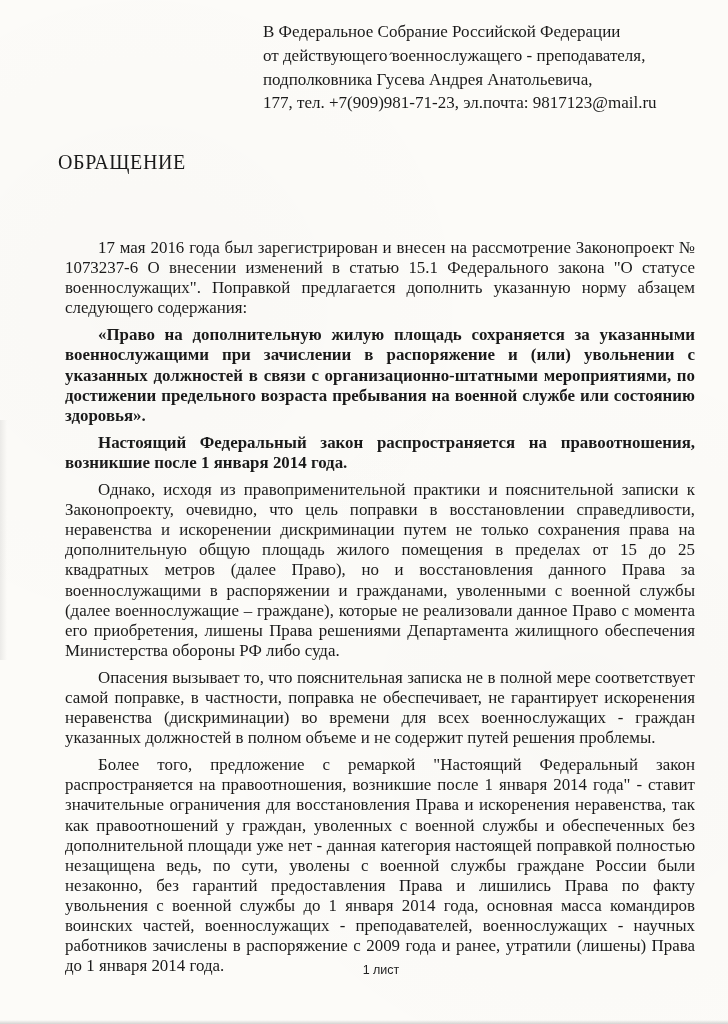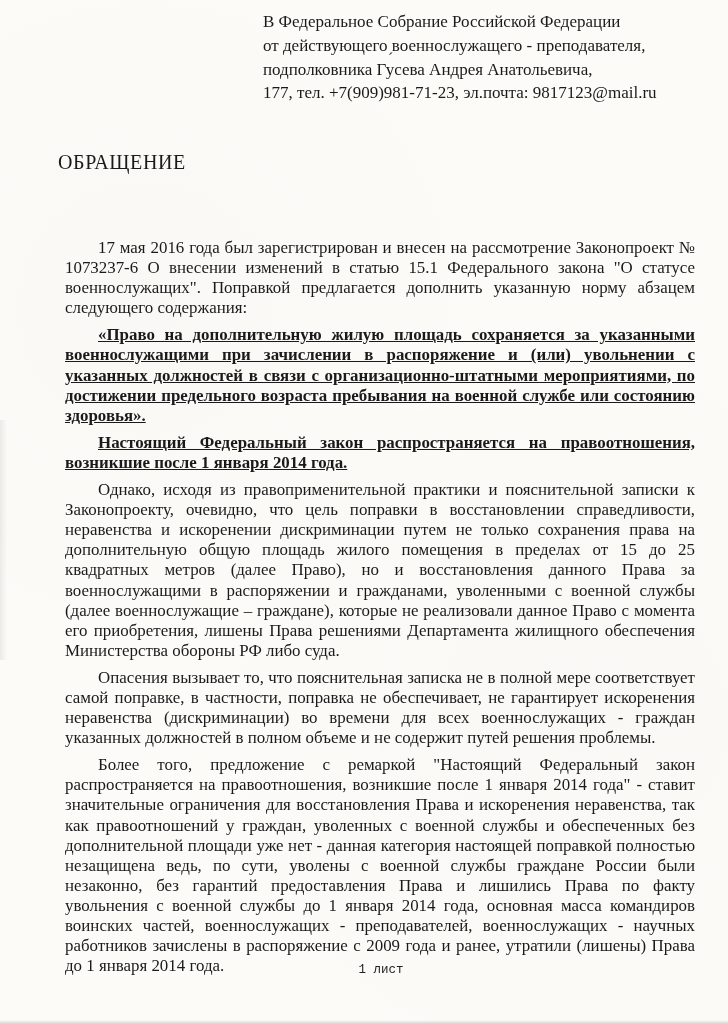--- a/index.html
+++ b/index.html
@@ -16,21 +16,21 @@
       radial-gradient(circle at 20% 30%, rgba(0,0,0,0.012), transparent 40%),
       radial-gradient(circle at 80% 70%, rgba(0,0,0,0.012), transparent 45%);
     color: #1a1a1a;
     font-family: "Liberation Serif", "DejaVu Serif", serif;
     overflow: hidden;
     -webkit-font-smoothing: antialiased;
   }
   .sender {
     position: absolute;
     left: 263px;
-    top: 10px;
+    top: 20px;
     font-size: 17px;
     line-height: 23.8px;
     white-space: nowrap;
   }
   .accent {
     position: absolute;
     left: 388px;
     top: 50px;
     font-size: 16px;
     color: #2a2a2a;
@@ -60,30 +60,29 @@
     font-size: 16.9px;
     line-height: 20.1px;
     text-align: justify;
   }
   .para {
     margin: 7px;
     text-indent: 33px;
   }
   .para.bold {
     font-weight: bold;
-    text-decoration: underline;
   }
   .footer {
     position: absolute;
     left: 58px;
     top: 963px;
     width: 646px;
     text-align: center;
     font-size: 12.5px;
-    font-family: Liberation Mono, monospace;
+    font-family: Liberation Sans, sans-serif;
     color: #222;
   }
   .edge-left {
     position: absolute;
     left: 0;
     top: 420px;
     width: 7px;
     height: 240px;
     background: linear-gradient(to right, rgba(90,90,90,0.10), rgba(90,90,90,0));
     pointer-events: none;

